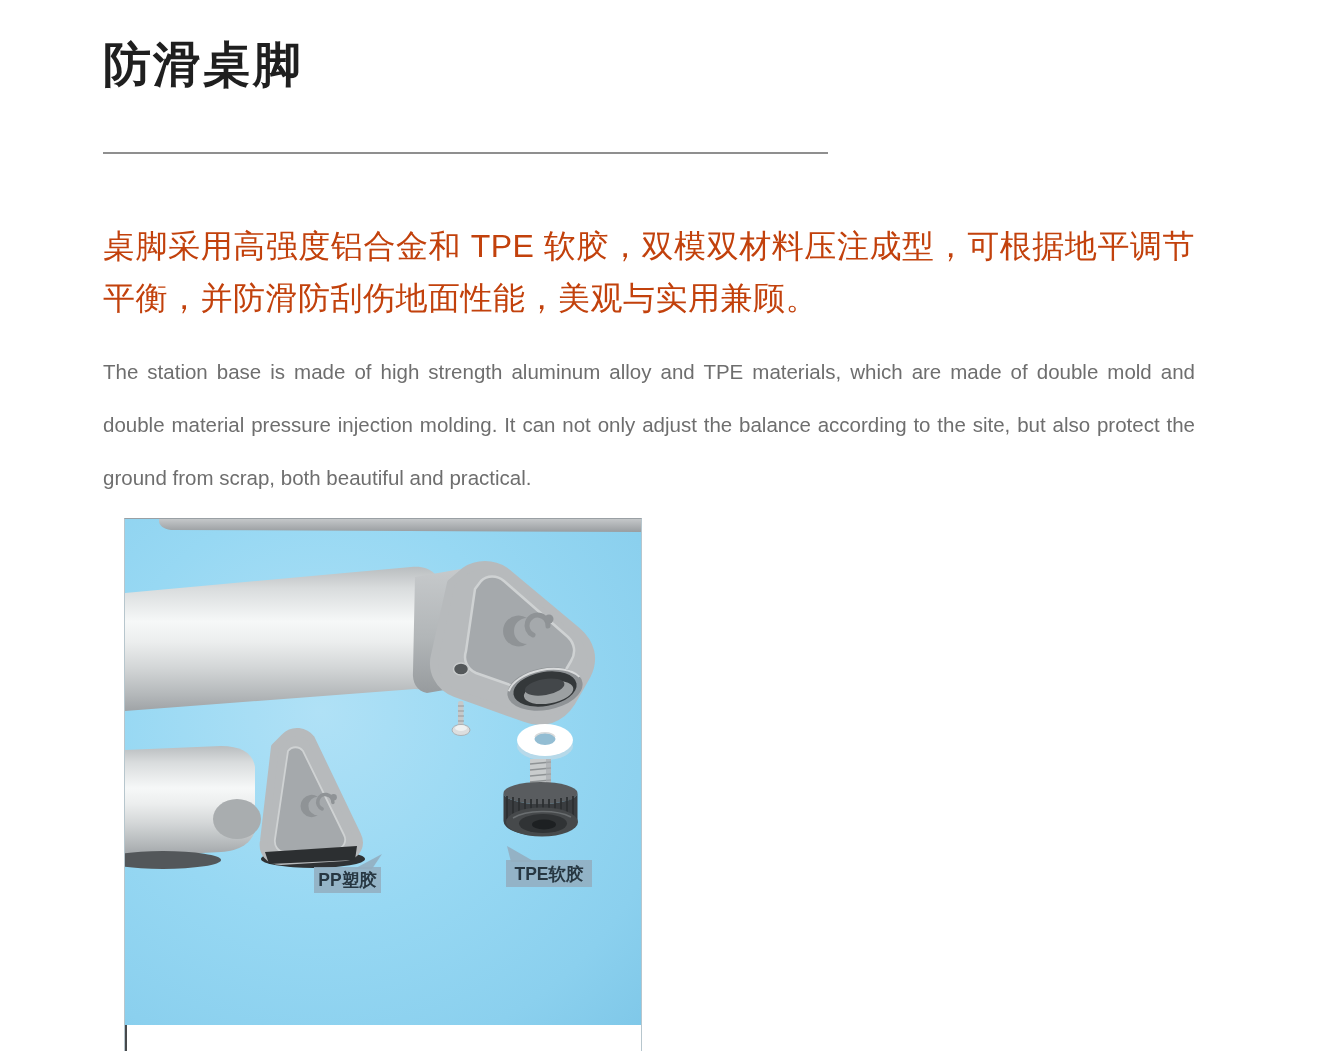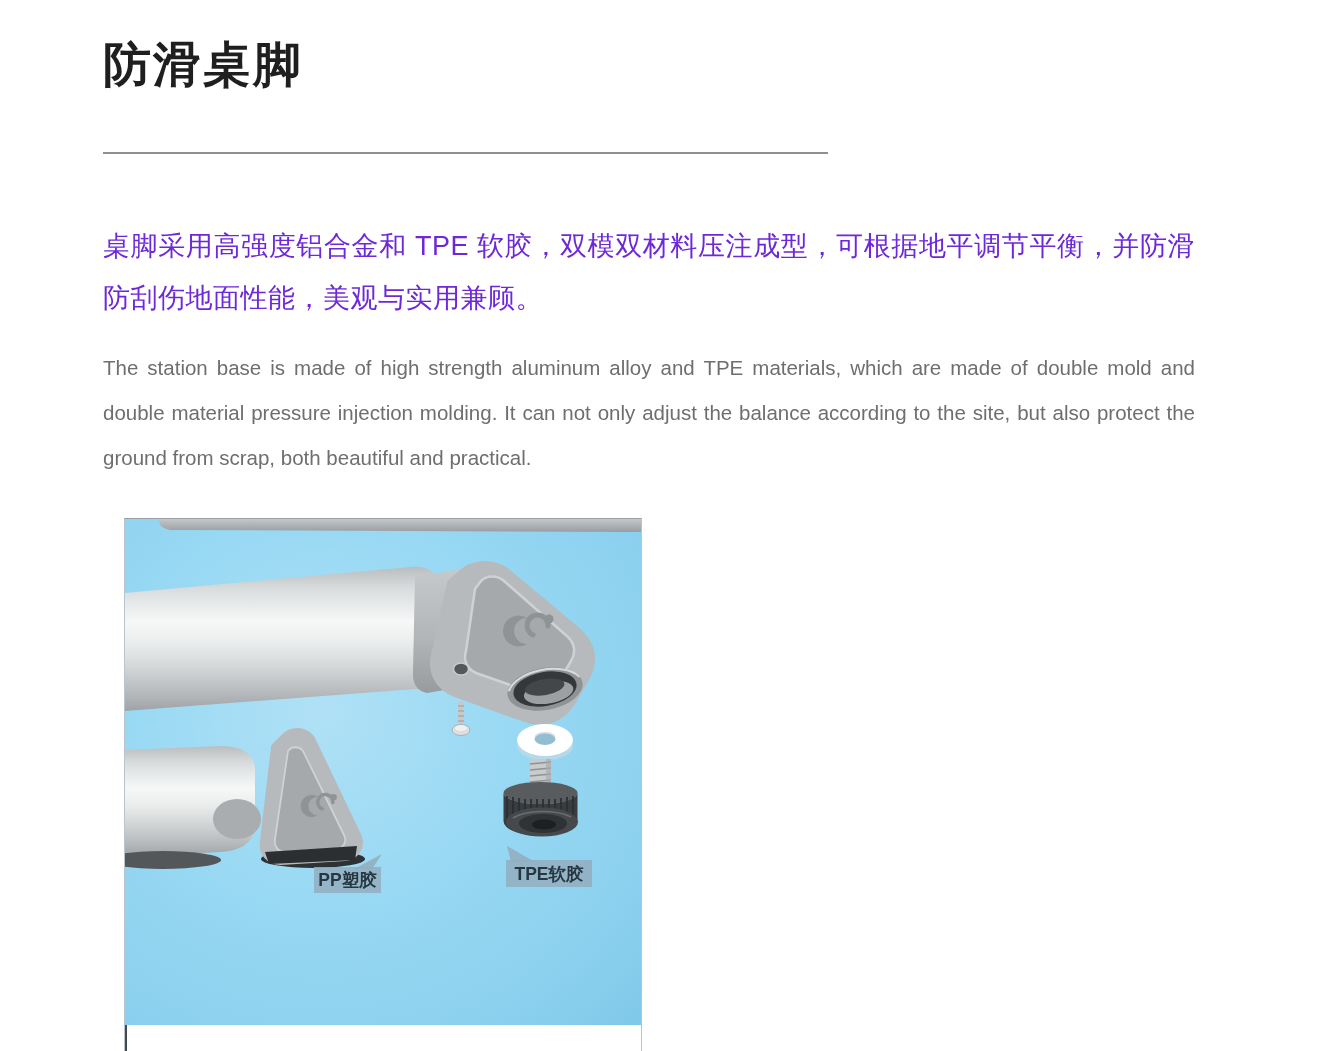--- a/index.html
+++ b/index.html
@@ -14,26 +14,26 @@
     position:absolute;left:103px;top:36px;
     font-size:48px;font-weight:700;color:#1f1f1f;
     letter-spacing:2px;line-height:1.2;margin:0;
   }
   .divider{
     position:absolute;left:103px;top:152px;
     width:725px;height:2px;background:#8f8f8f;
   }
   .para-zh{
     position:absolute;left:103px;top:220px;width:1092px;
-    font-size:27px;color:#6d28d9;line-height:52px;
+    font-size:32px;color:#c2410c;line-height:52px;
     text-align:justify;letter-spacing:0.5px;margin:0;
   }
   .para-en{
     position:absolute;left:103px;top:345px;width:1092px;
-    font-size:20.5px;color:#6e6e6e;line-height:45px;
+    font-size:20.5px;color:#6e6e6e;line-height:53px;
     text-align:justify;margin:0;
   }
   .figure{
     position:absolute;left:124px;top:518px;
     display:flex;flex-direction:column;
     border-top:1px solid #9aa0a4;
     border-bottom:2px solid #5d6063;
     border-left:1px solid #b7c6cd;
     border-right:1px solid #b7c6cd;
   }

